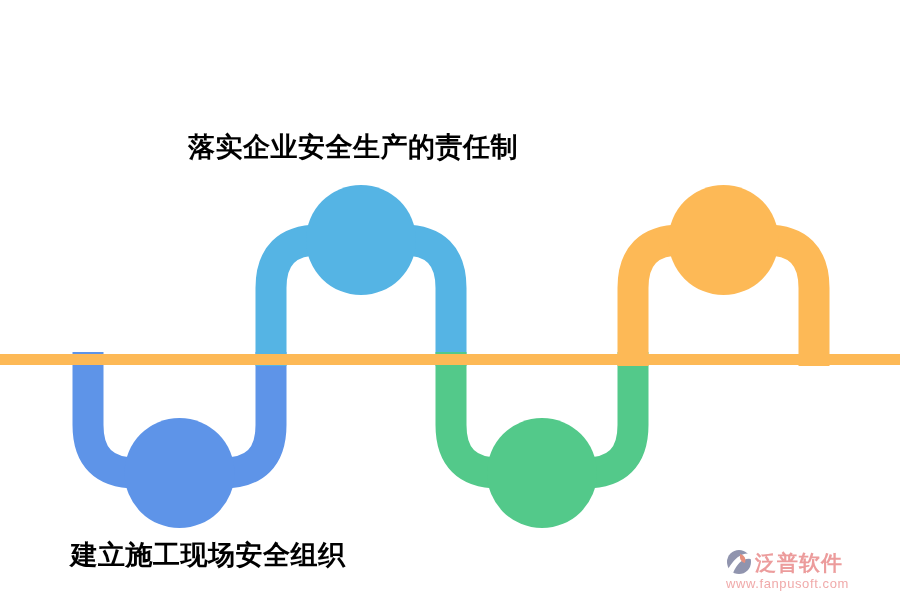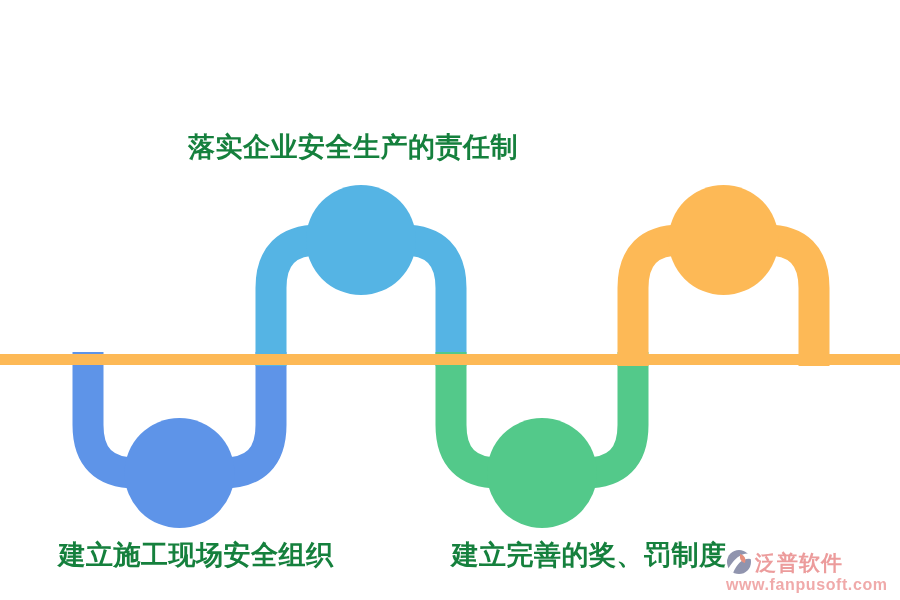--- a/index.html
+++ b/index.html
@@ -10,42 +10,42 @@
     overflow:hidden;
     font-family:"Liberation Sans","DejaVu Sans",sans-serif;
   }
   .diagram-svg{position:absolute;left:0;top:0;}
   .label{
     position:absolute;
     transform:translateX(-50%);
     font-size:27px;
     font-weight:bold;
     letter-spacing:0.5px;
-    color:#15803d;
+    color:#000000;
     white-space:nowrap;
   }
   .watermark{
     position:absolute;
     left:726px;top:549px;
     width:136px;
     line-height:1;
   }
   .wm-row{display:flex;align-items:center;}
   .wm-logo{flex:0 0 auto;margin-right:3px;}
   .wm-brand{
     font-size:21px;
     font-weight:bold;
     letter-spacing:1px;
     color:#EC9C9C;
     white-space:nowrap;
   }
   .wm-url{
     margin-top:2px;
-    font-size:16px;
-    font-weight:bold;
+    font-size:13px;
+    font-weight:normal;
     letter-spacing:0.6px;
     color:#F0AAAA;
     white-space:nowrap;
   }
 </style>
 </head>
 <body>
 
 <div class="stage">
 
@@ -62,23 +62,22 @@
 
     <path d="M 633 366 L 633 288 Q 633 240 681 240 L 766 240 Q 814 240 814 288 L 814 366" fill="none" stroke-width="31" stroke="#FDB956"></path>
     <circle cx="723.5" cy="240" r="55" fill="#FDB956"></circle>
 
     <rect x="0" y="354" width="900" height="11" fill="#FDB956"></rect>
   </svg>
 
   <div class="label" style="left:353px;top:129px;">落实企业安全生产的责任制</div>
 
 
-  <div class="label" style="left:196px;top:537px;">建立施工现场安全组织</div>
+  <div class="label" style="left:208px;top:537px;">建立施工现场安全组织</div>
 
-  <div class="label" style="left:589px;top:537px;">建立完善的奖、罚制度</div>
 
   <div class="watermark">
     <div class="wm-row">
       <svg class="wm-logo" width="26" height="26" viewBox="0 0 26 26">
         <circle cx="13" cy="13" r="12" fill="#9094AE"></circle>
         <path d="M 2 20 Q 13 2 25 5 L 25 10 Q 14 8 7 24 Z" fill="#ffffff"></path>
         <path d="M 14 5 Q 21 7 19 14 Q 13 13 14 5 Z" fill="#E78F7D"></path>
       </svg>
       <span class="wm-brand">泛普软件</span>
     </div>

